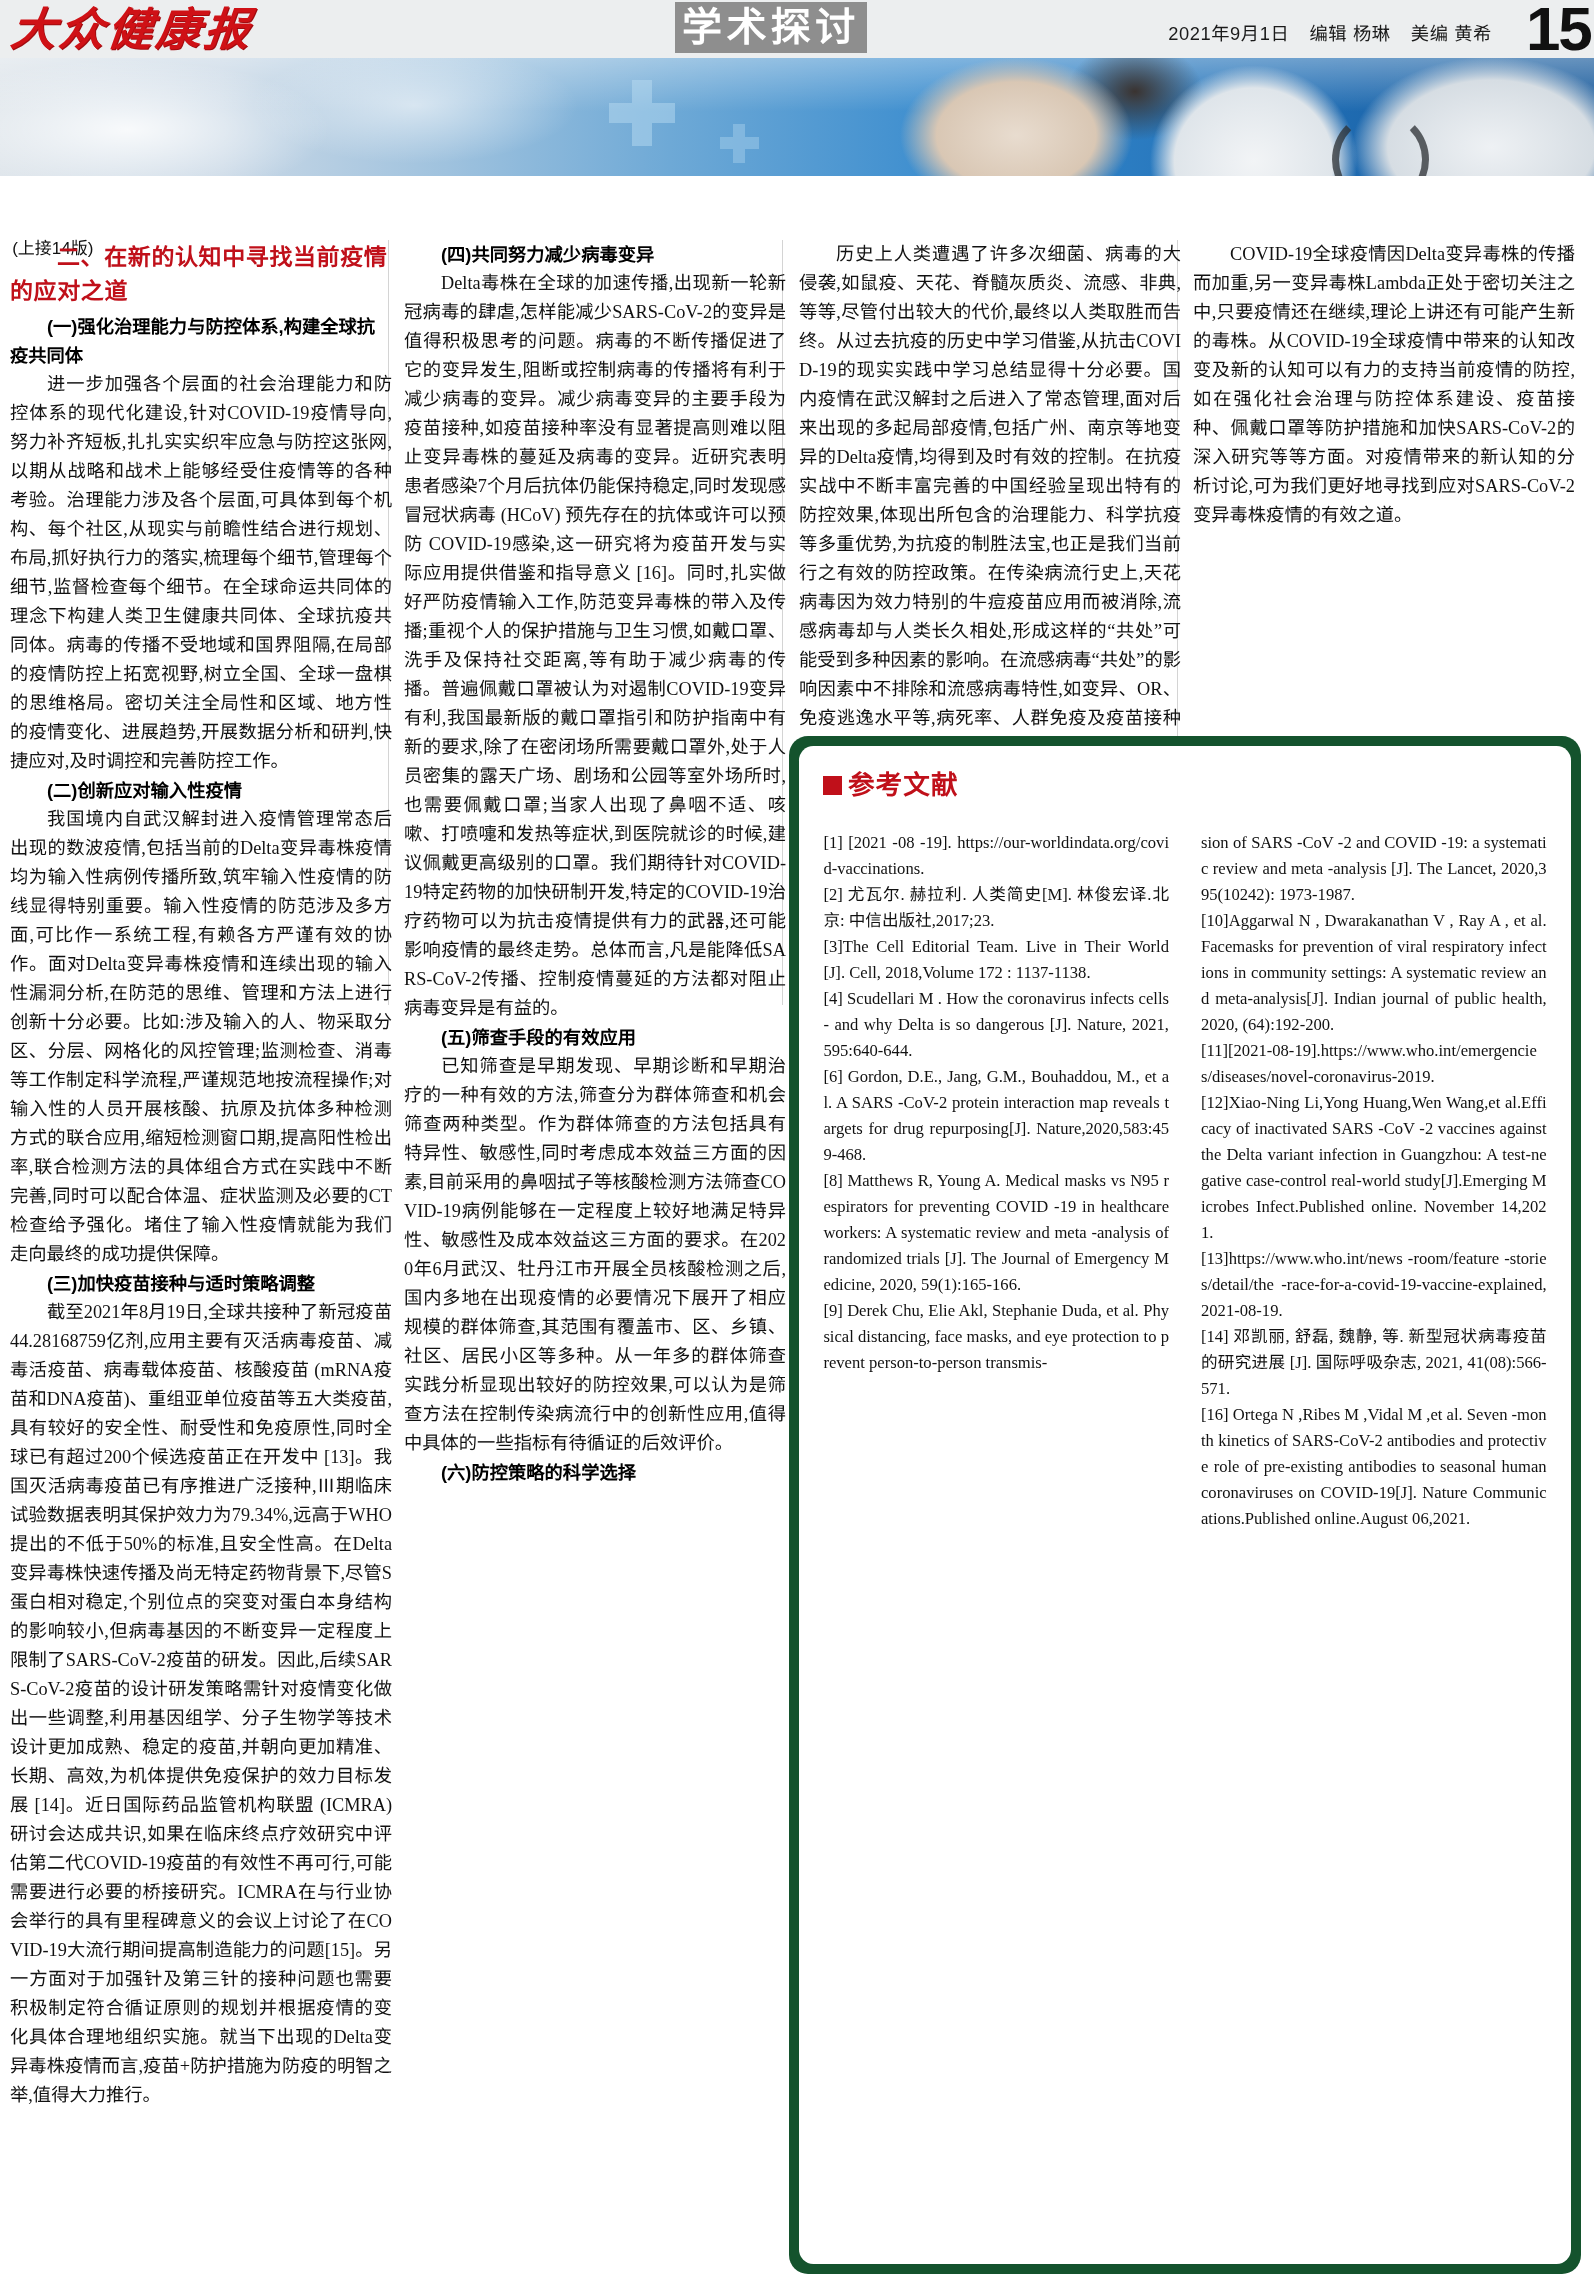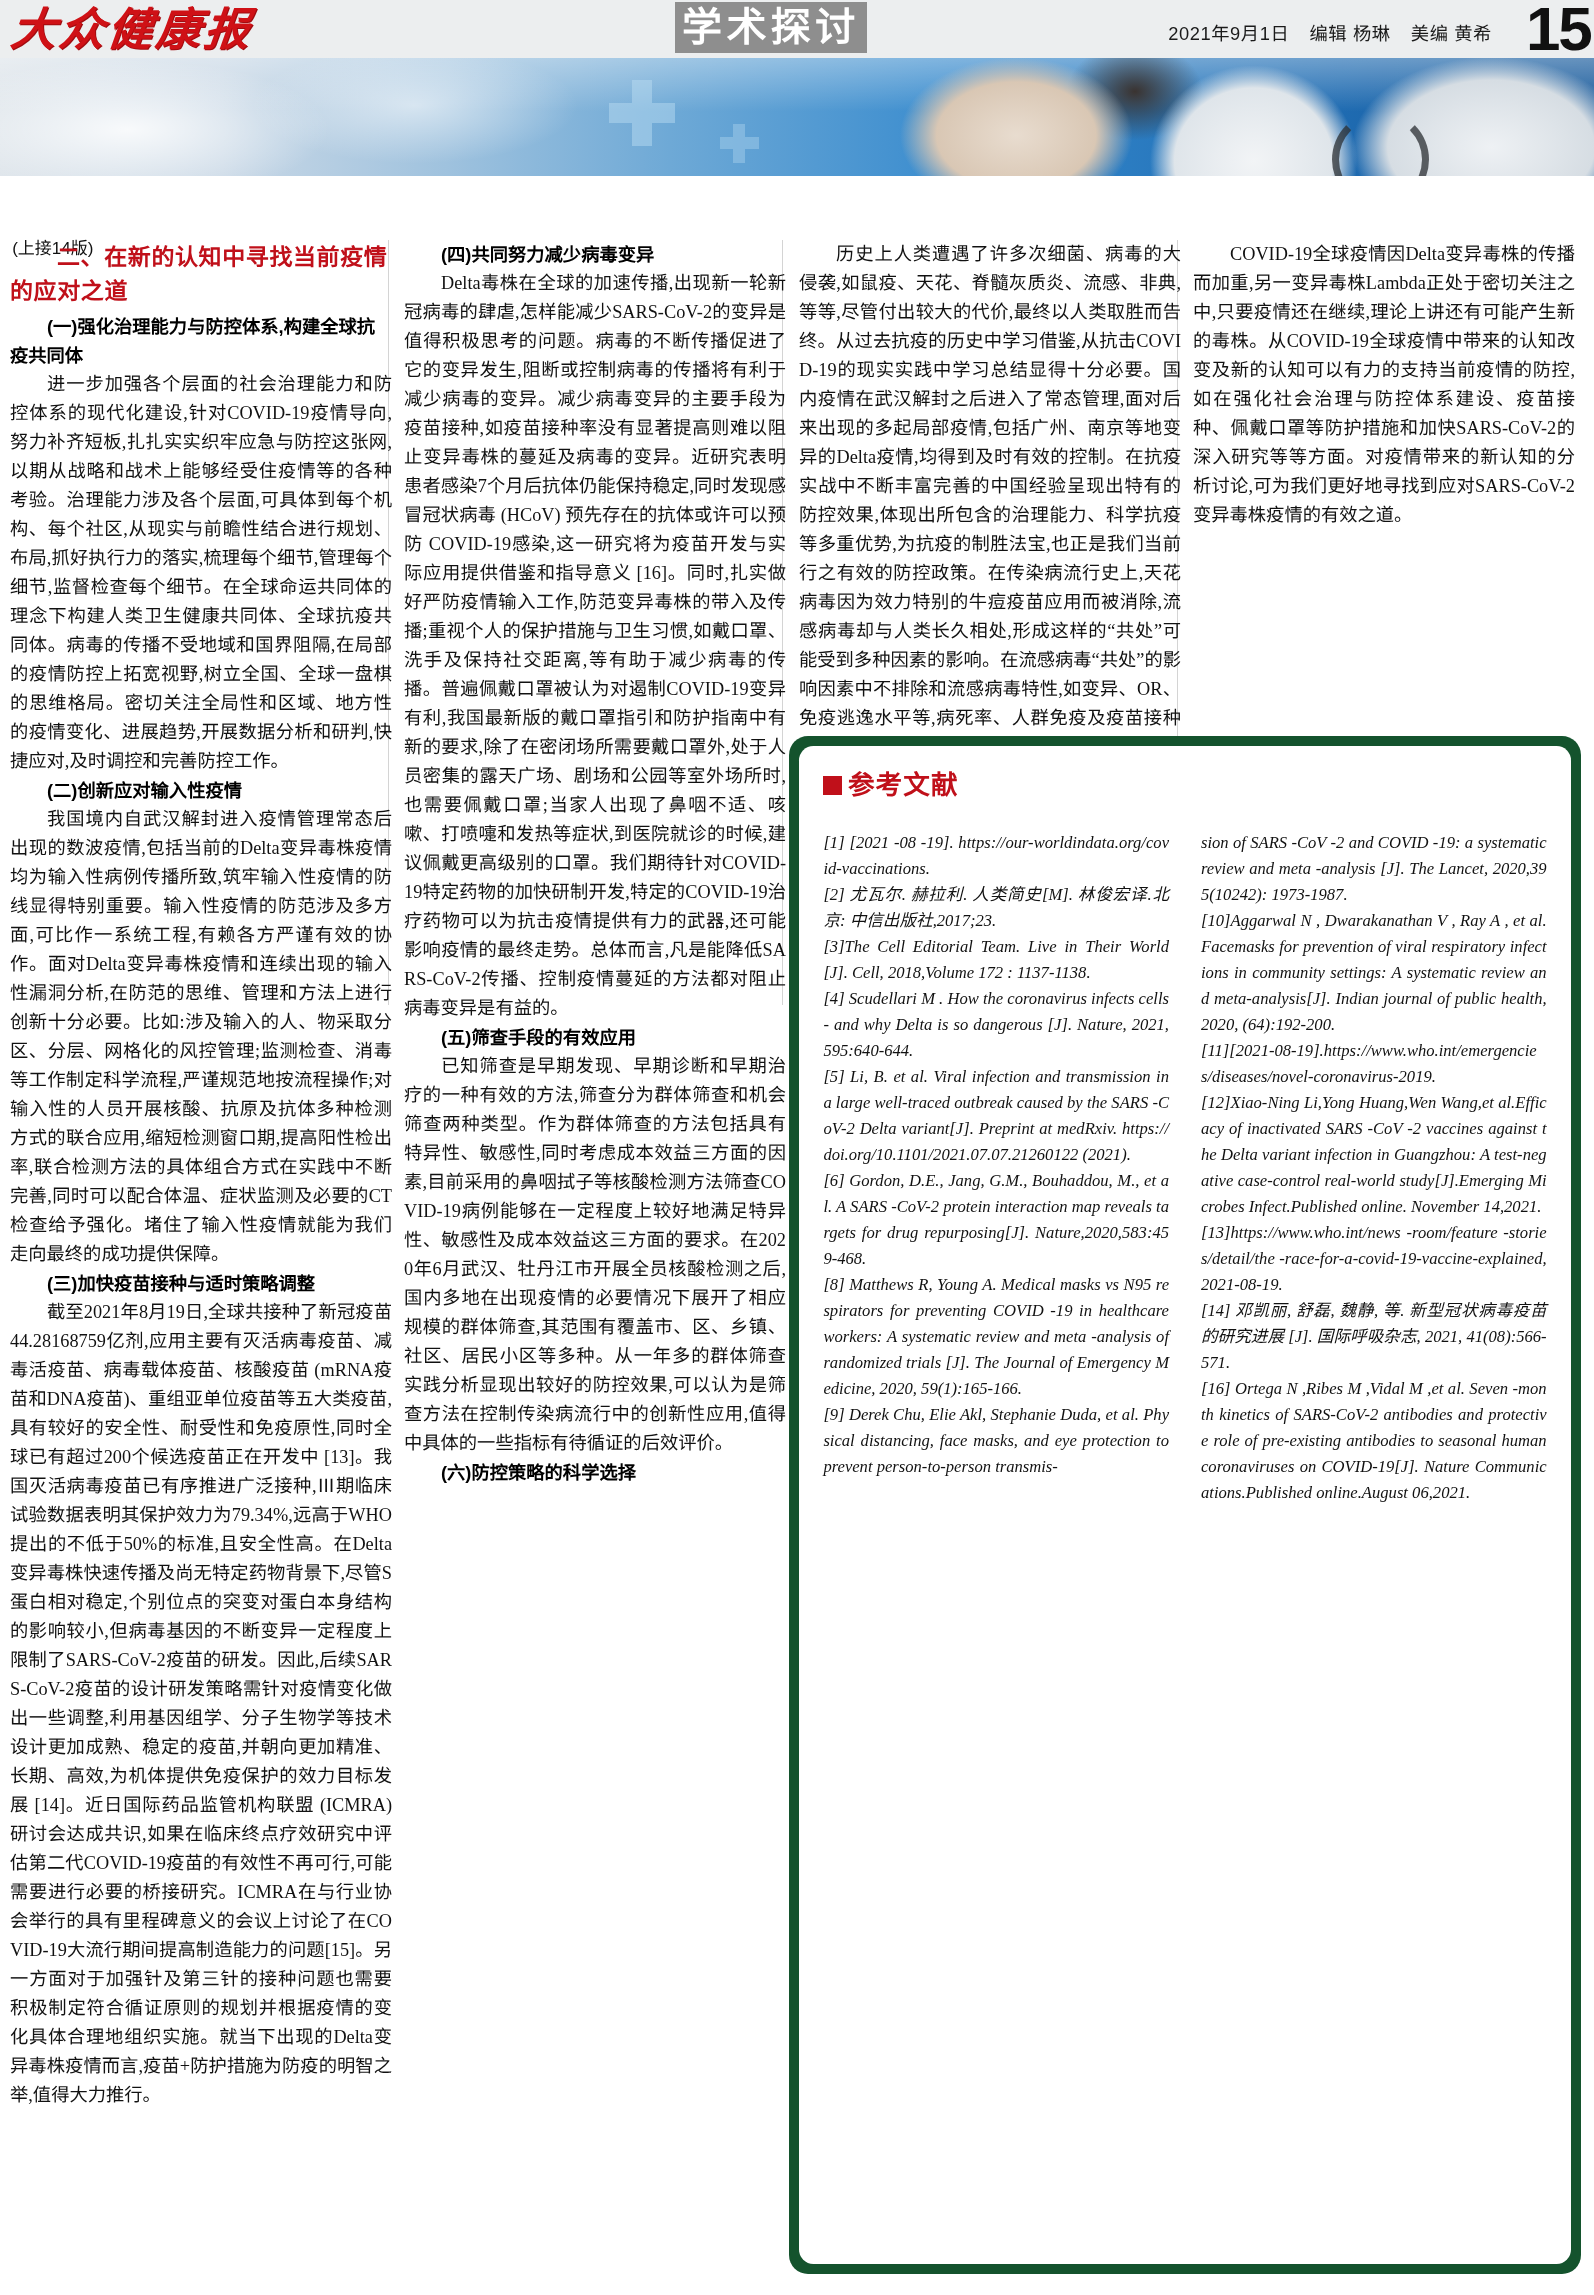--- a/index.html
+++ b/index.html
@@ -181,21 +181,20 @@
     letter-spacing:1.1px;
     margin-bottom:26.6px;
   }
   .ref-title .sq{
     display:inline-block;width:19px;height:19px;background:#c0101a;
     margin-right:5.5px;vertical-align:-1.1px;
   }
   .ref-cols{
     display:flex;
     gap:32px;
-    font-style:italic;
   }
   .ref-col{width:353px;}
   .ref-item{
     font-family:"Liberation Serif", serif;
     font-size:16.6px;
     line-height:26px;
     color:#111111;
     text-align:justify;
     word-break:break-all;
     margin:0;
@@ -270,21 +269,20 @@
     <div class="refbox-inner">
       <div class="ref-title">
         <span class="sq"></span><span>参考文献</span>
       </div>
       <div class="ref-cols">
         <div class="ref-col">
           <p class="ref-item">[1] [2021 -08 -19]. https://our-worldindata.org/covid-vaccinations.</p>
           <p class="ref-item">[2] 尤瓦尔. 赫拉利. 人类简史[M]. 林俊宏译.北京: 中信出版社,2017;23.</p>
           <p class="ref-item">[3]The Cell Editorial Team. Live in Their World [J]. Cell, 2018,Volume 172 : 1137-1138.</p>
           <p class="ref-item">[4] Scudellari M . How the coronavirus infects cells - and why Delta is so dangerous [J]. Nature, 2021, 595:640-644.</p>
-          <p class="ref-item">[5] Li, B. et al. Viral infection and transmission in a large well-traced outbreak caused by the SARS -CoV-2 Delta variant[J]. Preprint at medRxiv. https://doi.org/10.1101/2021.07.07.21260122 (2021).</p>
           <p class="ref-item">[6] Gordon, D.E., Jang, G.M., Bouhaddou, M., et al. A SARS -CoV-2 protein interaction map reveals targets for drug repurposing[J]. Nature,2020,583:459-468.</p>
           <p class="ref-item">[8] Matthews R, Young A. Medical masks vs N95 respirators for preventing COVID -19 in healthcare workers: A systematic review and meta -analysis of randomized trials [J]. The Journal of Emergency Medicine, 2020, 59(1):165-166.</p>
           <p class="ref-item">[9] Derek Chu, Elie Akl, Stephanie Duda, et al. Physical distancing, face masks, and eye protection to prevent person-to-person transmis-</p>
         </div>
         <div class="ref-col">
           <p class="ref-item">sion of SARS -CoV -2 and COVID -19: a systematic review and meta -analysis [J]. The Lancet, 2020,395(10242): 1973-1987.</p>
           <p class="ref-item">[10]Aggarwal N , Dwarakanathan V , Ray A , et al. Facemasks for prevention of viral respiratory infections in community settings: A systematic review and meta-analysis[J]. Indian journal of public health, 2020, (64):192-200.</p>
           <p class="ref-item">[11][2021-08-19].https://www.who.int/emergencies/diseases/novel-coronavirus-2019.</p>
           <p class="ref-item">[12]Xiao-Ning Li,Yong Huang,Wen Wang,et al.Efficacy of inactivated SARS -CoV -2 vaccines against the Delta variant infection in Guangzhou: A test-negative case-control real-world study[J].Emerging Microbes Infect.Published online. November 14,2021.</p>
           <p class="ref-item">[13]https://www.who.int/news -room/feature -stories/detail/the -race-for-a-covid-19-vaccine-explained,2021-08-19.</p>

